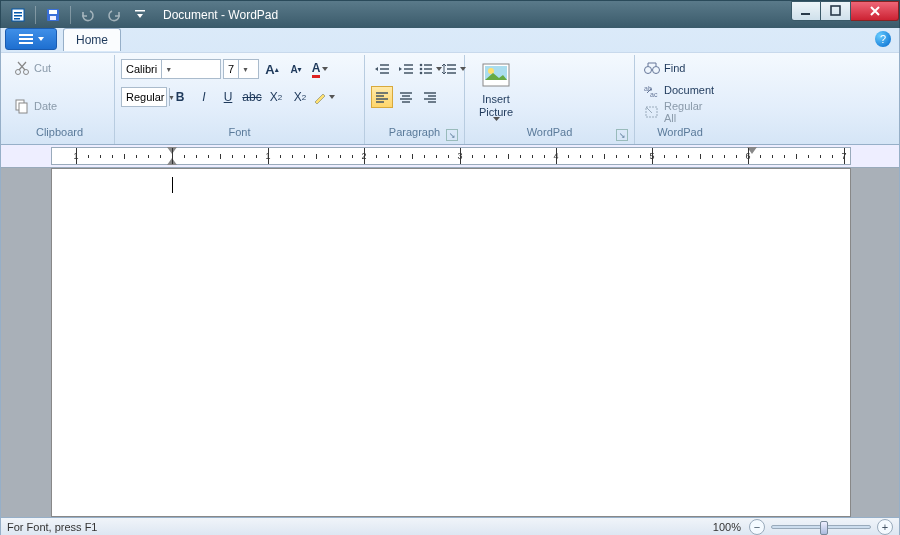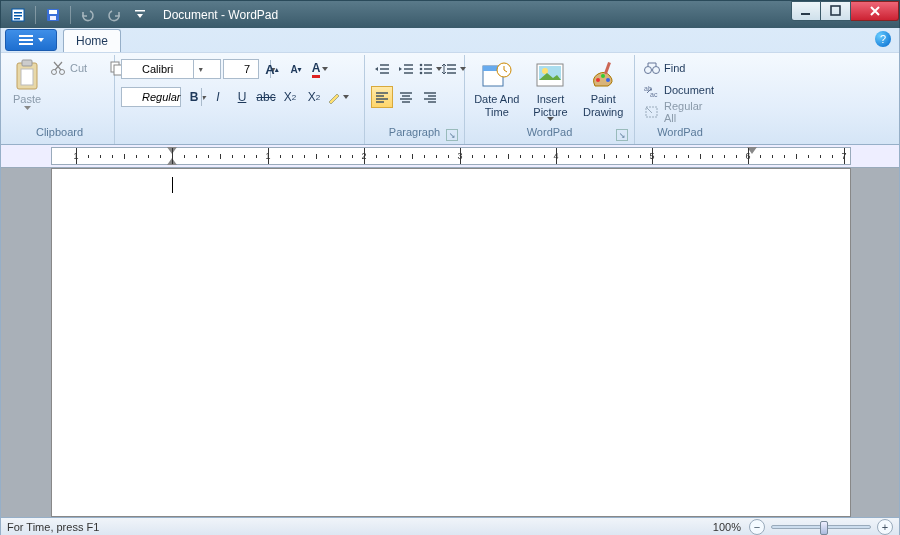--- a/index.html
+++ b/index.html
@@ -11,21 +11,21 @@
 .qat-sep { width: 1px; height: 18px; background: rgba(255,255,255,0.3); margin: 0 2px; }
 .qat-btn { width: 22px; height: 20px; display: flex; align-items: center; justify-content: center; border-radius: 2px; }
 .title-text { margin-left: 12px; }
 .win-controls { position: absolute; right: 0; top: 0; display: flex; height: 20px; }
 .win-btn { width: 30px; height: 20px; display: flex; align-items: center; justify-content: center; border: 1px solid #3a5968; background: linear-gradient(180deg, #eef5f9, #cfe0eb); border-left: none; }
 .win-btn.close { width: 48px; background: linear-gradient(180deg, #e67, #c23); border-color: #822; }
 .win-btn svg { display: block; }
 
 
 .ribbon-area { background: linear-gradient(180deg, #dbeaf9 0%, #cfe3f6 100%); border: 1px solid #96afc8; border-top: none; }
-.tabstrip { height: 24px; display: flex; align-items: center; position: relative; padding-left: 4px; }
+.tabstrip { height: 24px; display: flex; align-items: flex-start; position: relative; padding-left: 4px; }
 .file-menu { width: 52px; height: 22px; background: linear-gradient(180deg, #3f8fe8, #1e6fd0); border: 1px solid #1a5bb0; border-radius: 3px; display: flex; align-items: center; justify-content: center; gap: 2px; margin-right: 6px; }
 .file-menu .bar { width: 14px; height: 2px; background: #fff; }
 .file-menu .tri { width: 0; height: 0; border-left: 3px solid transparent; border-right: 3px solid transparent; border-top: 4px solid #fff; margin-left: 3px; }
 .file-menu .bars { display: flex; flex-direction: column; gap: 2px; }
 .tab { height: 23px; padding: 0 12px; font-size: 12px; color: #1e395b; display: flex; align-items: center; background: #fafcfe; border: 1px solid #96afc8; border-bottom: none; border-radius: 3px 3px 0 0; }
 .help-btn { position: absolute; right: 8px; top: 3px; width: 16px; height: 16px; border-radius: 8px; background: radial-gradient(circle at 30% 30%, #6cf, #06c); color: #fff; font-size: 11px; display: flex; align-items: center; justify-content: center; }
 
 .ribbon { height: 92px; background: linear-gradient(180deg, #f4f9fe 0%, #e3eefb 60%, #d5e5f6 100%); border-top: 1px solid #c8d9ec; display: flex; padding: 2px 4px 0; }
 .group { display: flex; flex-direction: column; border-right: 1px solid #b8cce0; padding: 2px 6px; }
 .group-body { flex: 1; display: flex; align-items: flex-start; gap: 4px; }
@@ -35,25 +35,25 @@
 .big-btn { display: flex; flex-direction: column; align-items: center; width: 44px; padding-top: 2px; font-size: 11px; color: #1e395b; text-align: center; line-height: 1.15; }
 .big-btn .ico { width: 32px; height: 32px; margin-bottom: 2px; display: flex; align-items: center; justify-content: center; }
 .big-btn.disabled { color: #8a9aaa; }
 
 .small-btn { display: flex; align-items: center; gap: 4px; font-size: 11px; color: #1e395b; height: 22px; padding: 0 3px; }
 .small-btn.disabled { color: #8a9aaa; }
 .small-ico { width: 16px; height: 16px; display: flex; align-items: center; justify-content: center; }
 
 .font-row { display: flex; align-items: center; gap: 2px; height: 24px; }
 .combo { height: 20px; background: #fff; border: 1px solid #abc; display: flex; align-items: center; font-size: 11px; }
-.combo .txt { padding: 0 20px; text-align: center; }
+.combo .txt { padding: 0 4px; text-align: center; }
 .combo .dd { width: 14px; height: 100%; border-left: 1px solid #abc; display: flex; align-items: center; justify-content: center; font-size: 8px; color: #555; }
 .font-combo { width: 100px; }
 .size-combo { width: 36px; }
-.style-combo { width: 60px; font-style: italic; }
+.style-combo { width: 46px; }
 
 .tbtn { width: 22px; height: 22px; display: flex; align-items: center; justify-content: center; font-size: 12px; color: #1e395b; border: 1px solid transparent; }
 .tbtn.dd::after { content: ""; border-left: 3px solid transparent; border-right: 3px solid transparent; border-top: 4px solid #555; margin-left: 2px; }
 .tbtn.active { background: linear-gradient(180deg,#ffe9a8,#ffd66b); border-color: #d8a93c; }
 
 
 .workspace { background: #a9b0b8; height: 372px; display: flex; flex-direction: column; border-left: 1px solid #96afc8; border-right: 1px solid #96afc8; }
 .ruler-wrap { background: #eef; padding: 2px 0 2px 50px; border-bottom: 1px solid #9ab; }
 .ruler { height: 18px; background: #fff; border: 1px solid #9ab; position: relative; width: 800px; font-size: 9px; color: #333; }
 .ruler .tick { position: absolute; top: 0; width: 1px; background: #333; }
@@ -151,34 +151,21 @@
       <div class="tri"></div>
     </div>
     <div class="tab">Home</div>
     <div class="help-btn">?</div>
   </div>
 
   <div class="ribbon">
 
     <div class="group" style="width:110px">
       <div class="group-body">
-        <div class="big-btn disabled">
-          <div class="ico">
-            <svg width="28" height="32">
-                <rect x="4" y="4" width="20" height="26" rx="2" fill="#e8d8a8" stroke="#c0a060"></rect>
-                <rect x="9" y="1" width="10" height="6" rx="1" fill="#ccc" stroke="#999"></rect>
-                <rect x="8" y="10" width="12" height="16" fill="#fff" stroke="#bbb"></rect>
-              </svg>
-          </div>
-          <span>Paste</span>
-          <svg width="7" height="4">
-              <path d="M0 0 L3.5 4 L7 0 Z" fill="#888"></path>
-            </svg>
-        </div>
-        <div style="display:flex;flex-direction:row;gap:16px">
+        <div style="display:flex;flex-direction:column;gap:16px">
           <div class="small-btn disabled">
             <div class="small-ico">
               <svg width="16" height="16">
                   <circle cx="4" cy="12" r="2.5" fill="none" stroke="#888"></circle>
                   <circle cx="12" cy="12" r="2.5" fill="none" stroke="#888"></circle>
                   <path d="M5 10 L12 2 M11 10 L4 2" stroke="#888" stroke-width="1.2"></path>
                 </svg>
             </div>
             <span>Cut</span>
           </div>
@@ -238,20 +225,21 @@
             </div>
           <div class="tbtn">X<sub style="font-size:8px">2</sub></div>
           <div class="tbtn">X<sup style="font-size:8px">2</sup></div>
           <div class="tbtn dd">
             <svg width="14" height="14">
                 <path d="M2 12 L5 9 L10 4 L12 6 L7 11 L4 14 Z" fill="#ffe070" stroke="#aa8"></path>
               </svg>
           </div>
         </div>
       </div>
+      <div class="group-label">Font</div>
     </div>
 
     <div class="group" style="width:100px">
       <div class="group-body" style="flex-direction:column;gap:4px">
         <div class="font-row">
           <div class="tbtn">
             <svg width="16" height="14">
                 <path d="M6 3h9M6 7h9M6 11h9" stroke="#456" stroke-width="1.4"></path>
                 <path d="M4 5 L1 7 L4 9 Z" fill="#456"></path>
               </svg>
@@ -296,56 +284,33 @@
         </div>
       </div>
       <div class="group-label">
         <span>Paragraph</span>
         <div class="group-launcher">↘</div>
       </div>
     </div>
 
     <div class="group" style="width:170px">
       <div class="group-body">
-        <div class="big-btn" style="width:54px">
-          <div class="ico">
-            <svg width="32" height="30">
-                <rect x="2" y="6" width="20" height="20" fill="#fff" stroke="#47a"></rect>
-                <rect x="2" y="6" width="20" height="5" fill="#6ae"></rect>
-                <circle cx="23" cy="10" r="7" fill="#fff" stroke="#c80"></circle>
-                <path d="M23 6 L23 10 L26 12" stroke="#c80" fill="none"></path>
-              </svg>
-          </div>
-          <span>Date And Time</span>
-        </div>
         <div class="big-btn" style="width:50px">
           <div class="ico">
             <svg width="30" height="28">
                 <rect x="2" y="3" width="26" height="22" fill="#fff" stroke="#888"></rect>
                 <rect x="4" y="5" width="22" height="14" fill="#ade"></rect>
                 <circle cx="10" cy="10" r="3" fill="#ffe070"></circle>
                 <path d="M4 19 L12 12 L18 17 L22 14 L26 19 Z" fill="#6a4"></path>
               </svg>
           </div>
           <span>Insert Picture</span>
           <svg width="7" height="4" style="margin-top:-1px">
               <path d="M0 0 L3.5 4 L7 0 Z" fill="#555"></path>
             </svg>
-        </div>
-        <div class="big-btn" style="width:52px">
-          <div class="ico">
-            <svg width="30" height="30">
-                <path d="M7 26 Q3 18 10 14 Q17 10 22 16 Q27 22 20 26 Z" fill="#d8b47a" stroke="#a70"></path>
-                <circle cx="10" cy="20" r="2" fill="#e33"></circle>
-                <circle cx="15" cy="16" r="2" fill="#3c3"></circle>
-                <circle cx="20" cy="20" r="2" fill="#36e"></circle>
-                <rect x="18" y="2" width="3" height="12" fill="#c65" transform="rotate(20 19 8)"></rect>
-              </svg>
-          </div>
-          <span>Paint Drawing</span>
         </div>
       </div>
       <div class="group-label">
         <span>WordPad</span>
         <div class="group-launcher">↘</div>
       </div>
     </div>
 
     <div class="group" style="width:90px;border-right:none">
       <div class="group-body" style="flex-direction:column;gap:0">
@@ -467,21 +432,21 @@
       </div>
   </div>
   <div class="doc-area">
     <div class="page">
       <div class="cursor"></div>
     </div>
   </div>
 </div>
 
 <div class="statusbar">
-  <span>For Time, press F1</span>
+  <span>For Font, press F1</span>
   <span class="sep"></span>
   <span style="margin-right:8px">100%</span>
   <div class="zoom-slider">
     <div class="zs-btn">−</div>
     <div class="zs-track">
       <div class="zs-thumb"></div>
     </div>
     <div class="zs-btn">+</div>
   </div>
 </div>

